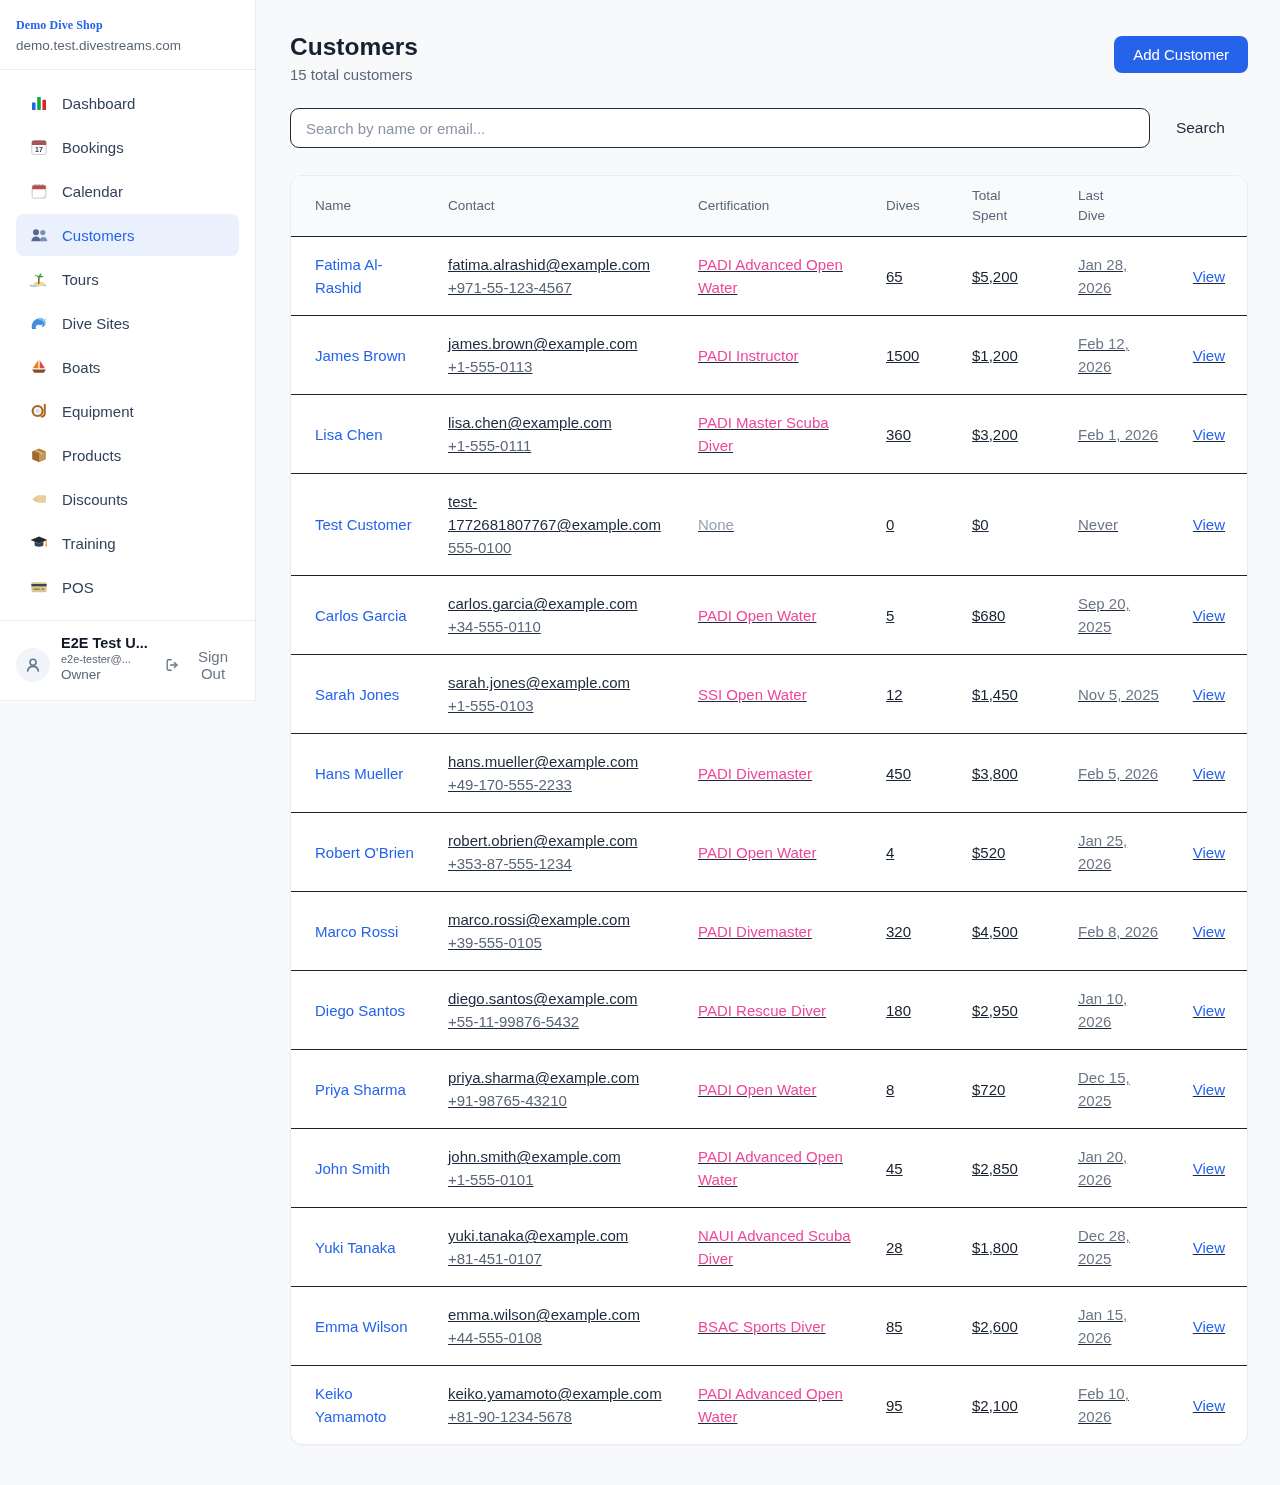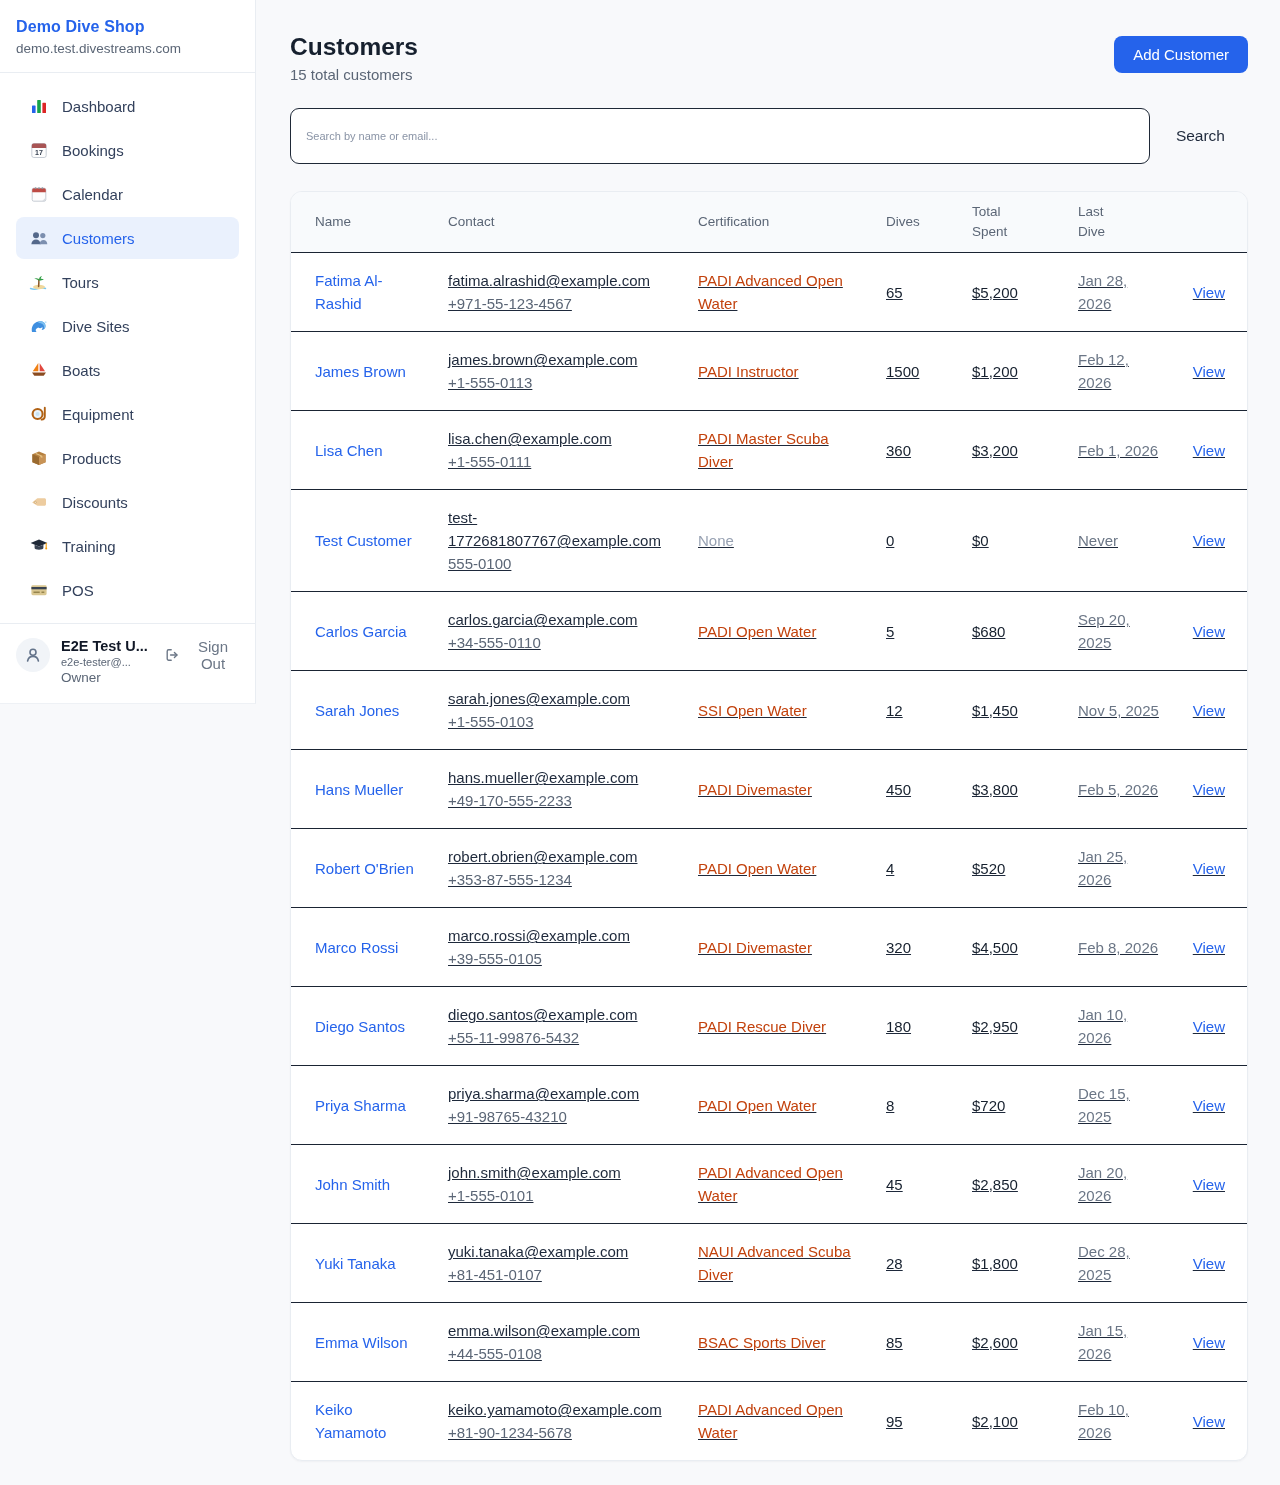--- a/index.html
+++ b/index.html
@@ -12,37 +12,37 @@
   }
 
   
   .sidebar {
     position:absolute; left:0; top:0; width:256px;
     background:#ffffff;
     border-right:1px solid #e9edf2;
     border-bottom:1px solid #eef1f5;
   }
   .sb-head { padding:18px 16px 16px 16px; border-bottom:1px solid #e9edf2; }
-  .sb-title { font-size:16px; font-weight:700; color:#2563eb; letter-spacing:.1px; }
+  .sb-title { font-size:12px; font-weight:700; color:#2563eb; letter-spacing:.1px;font-family:Liberation Serif, serif; }
   .sb-domain { margin-top:5px; font-size:13.5px; color:#5b6676; }
 
   .sb-nav { padding:12px 16px 10px 16px; }
   .nav-item {
     display:flex; align-items:center; gap:13px;
     height:42px; padding:0 13px; margin-bottom:2px;
     border-radius:8px; cursor:pointer;
     font-size:15px; color:#33415c;
   }
   .nav-item .nicon { width:20px; height:20px; flex:0 0 20px; display:flex; align-items:center; justify-content:center; }
   .nav-item.active { background:#eaf1fd; color:#2563eb; font-weight:500; }
 
   .sb-foot {
     border-top:1px solid #e9edf2;
     padding:14px 16px 18px 16px;
-    display:flex; align-items:flex-start; gap:11px;
+    display:flex; align-items:flex-end; gap:11px;
   }
   .avatar {
     width:34px; height:34px; border-radius:50%;
     background:#f1f4f8; flex:0 0 34px;
     display:flex; align-items:center; justify-content:center;
   }
   .who { min-width:0; flex:0 0 auto; width:92px; }
   .who .uname { font-size:14.5px; font-weight:700; color:#111827; white-space:nowrap; }
   .who .uemail { font-size:11px; color:#5b6676; margin-top:2px; white-space:nowrap; }
   .who .urole  { font-size:13.5px; color:#5b6676; margin-top:2px; }
@@ -58,23 +58,23 @@
   .page-head h1 { font-size:24.5px; font-weight:700; color:#16202e; line-height:1.2; }
   .page-sub { margin-top:5px; font-size:15px; color:#5b6676; }
   .btn-primary {
     background:#2563eb; color:#ffffff; border:none; cursor:pointer;
     font-family:inherit; font-size:15px; font-weight:500;
     padding:10px 19px; border-radius:8px; margin-top:4px;
   }
 
   .search-row { margin-top:25px; display:flex; align-items:center; }
   .search-input {
-    flex:1; height:56px; background:#ffffff;
+    flex:1; height:40px; background:#ffffff;
     border:1px solid #1f2937; border-radius:9px;
-    padding:0 15px; font-family:inherit; font-size:11px; color:#1e293b;
+    padding:0 15px; font-family:inherit; font-size:15px; color:#1e293b;
     outline:none;
   }
   .search-input::placeholder { color:#8a94a6; }
   .search-btn {
     background:none; border:none; cursor:pointer;
     font-family:inherit; font-size:15.5px; color:#1e293b;
     padding:8px 0 8px 0; margin-left:26px; margin-right:23px;
   }
 
   
@@ -103,21 +103,21 @@
     border-bottom:1px solid #1a2433; vertical-align:middle;
     overflow-wrap:break-word; word-wrap:break-word;
   }
   td:first-child { padding-left:24px; }
   td:last-child  { padding-right:24px; text-align:right; }
   tbody tr:last-child td { border-bottom:none; }
 
   .name-link { color:#2563eb; font-weight:500; text-decoration:none; cursor:pointer; display:inline-block; }
   .c-email { color:#1e293b; }
   .c-phone { color:#5b6676; }
-  .cert    { color:#c2410c; }
+  .cert    { color:#ec4899; }
   .cert.muted { color:#97a1b2; }
   .num     { color:#16202e; }
   .lastdive{ color:#6b7686; }
   .view-link { color:#2563eb; text-decoration:none; cursor:pointer; font-size:15px; }
 </style>
 </head>
 <body>
 
 <aside class="sidebar">
   <div class="sb-head">

